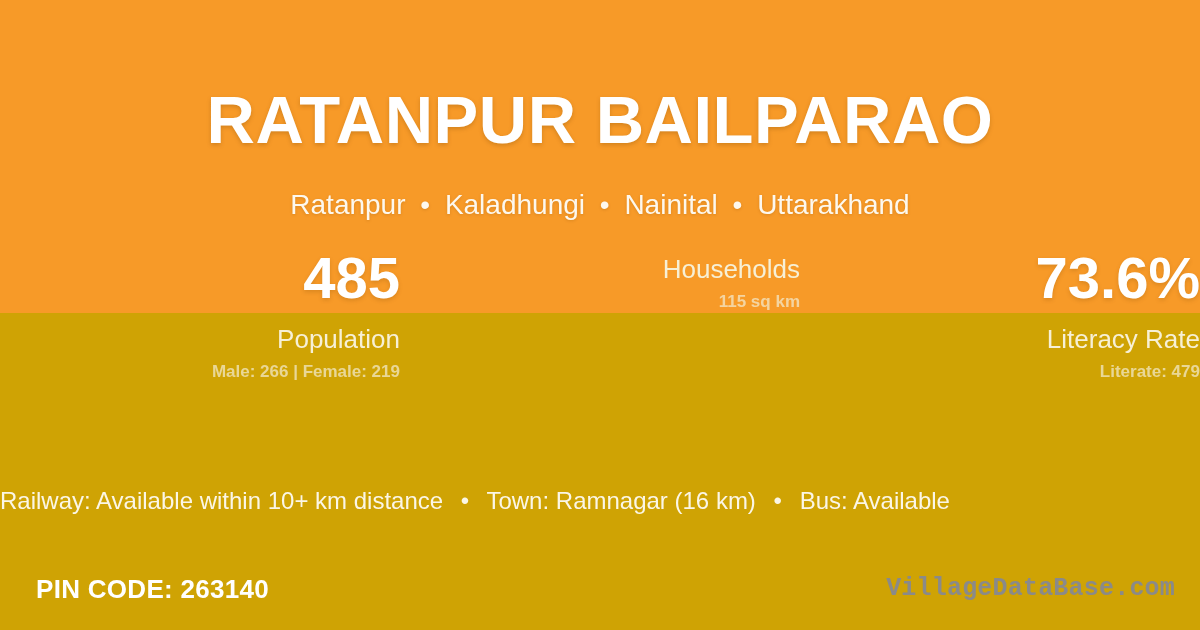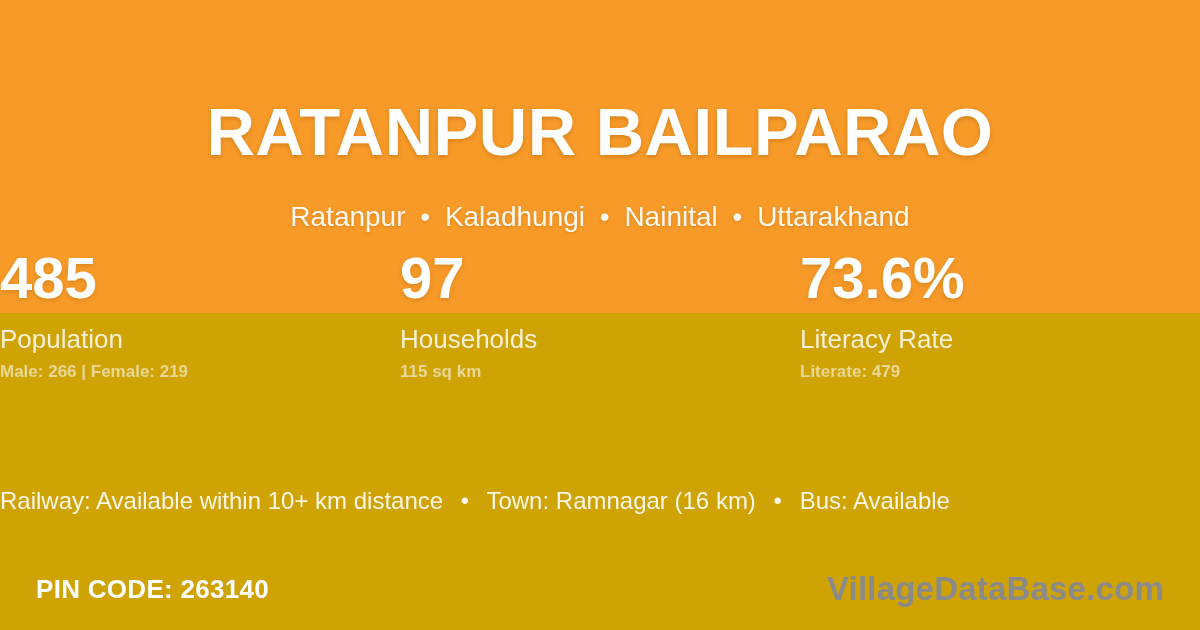--- a/index.html
+++ b/index.html
@@ -34,21 +34,21 @@
 
   
   .header {
     position: absolute;
     left: 0;
     top: 0;
     width: 1200px;
     text-align: center;
   }
   .title {
-    margin: 16px;
+    margin: 4px;
     padding-top: 82px;
     font-size: 67px;
     line-height: 1.0;
     font-weight: 700;
     letter-spacing: 0.5px;
     color: #ffffff;
     text-shadow: 0 2px 4px rgba(120, 70, 0, 0.28);
     white-space: nowrap;
   }
   .subtitle {
@@ -70,21 +70,21 @@
   .stats {
     position: absolute;
     left: 0;
     top: 243px;
     width: 1200px;
     display: flex;
     flex-direction: row;
   }
   .stat {
     flex: 1 1 0;
-    text-align: left;
+    text-align: right;
   }
   .stat-value {
     font-size: 58px;
     line-height: 70px;
     font-weight: 700;
     color: #ffffff;
     text-shadow: 0 2px 4px rgba(120, 70, 0, 0.22);
     white-space: nowrap;
   }
   .stat-label {
@@ -136,27 +136,28 @@
   .pincode {
     padding-left: 36px;
     font-size: 26px;
     line-height: 32px;
     font-weight: 700;
     color: #ffffff;
     letter-spacing: 0.3px;
     white-space: nowrap;
   }
   .brand {
-    padding-right: 36px;
-    font-size: 33px;
+    padding-right: 25px;
+    font-size: 25px;
     line-height: 32px;
     font-weight: 700;
     color: #8a8a8a;
     letter-spacing: 0.2px;
     white-space: nowrap;
+    font-family: Liberation Mono, monospace;
   }
 </style>
 </head>
 <body>
 
 <div class="card">
 
   <div class="band-orange"></div>
 
   <div class="header">
@@ -174,21 +175,20 @@
 
   <div class="stats">
 
     <div class="stat">
       <div class="stat-value">485</div>
       <div class="stat-label">Population</div>
       <div class="stat-sub">Male: 266 | Female: 219</div>
     </div>
 
     <div class="stat">
-      <div class="stat-value">97</div>
       <div class="stat-label">Households</div>
       <div class="stat-sub">115 sq km</div>
     </div>
 
     <div class="stat">
       <div class="stat-value">73.6%</div>
       <div class="stat-label">Literacy Rate</div>
       <div class="stat-sub">Literate: 479</div>
     </div>
 

